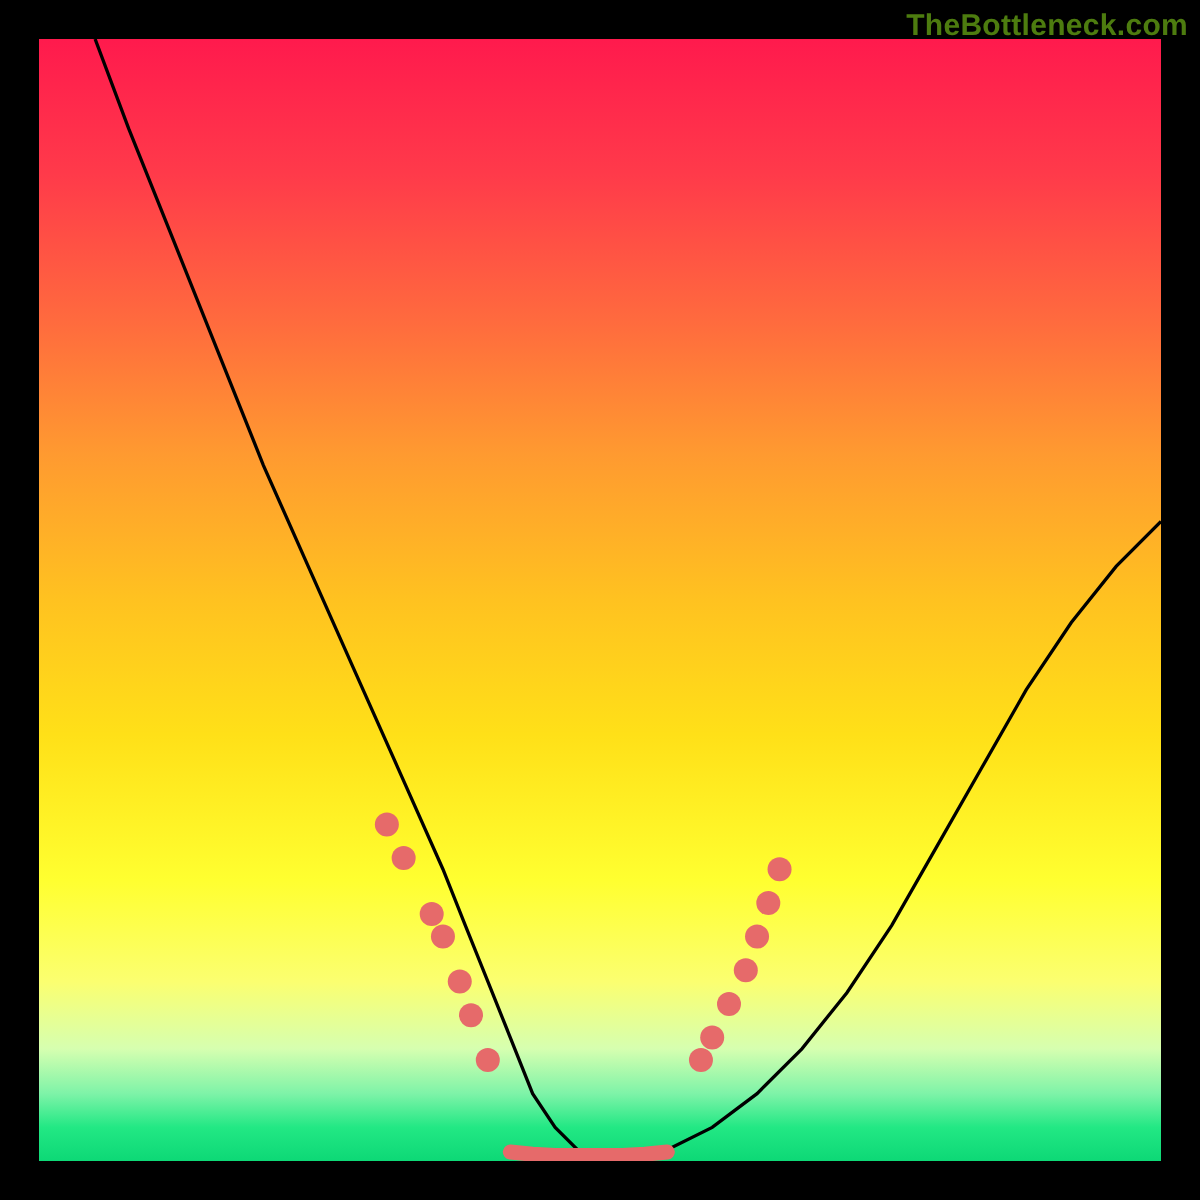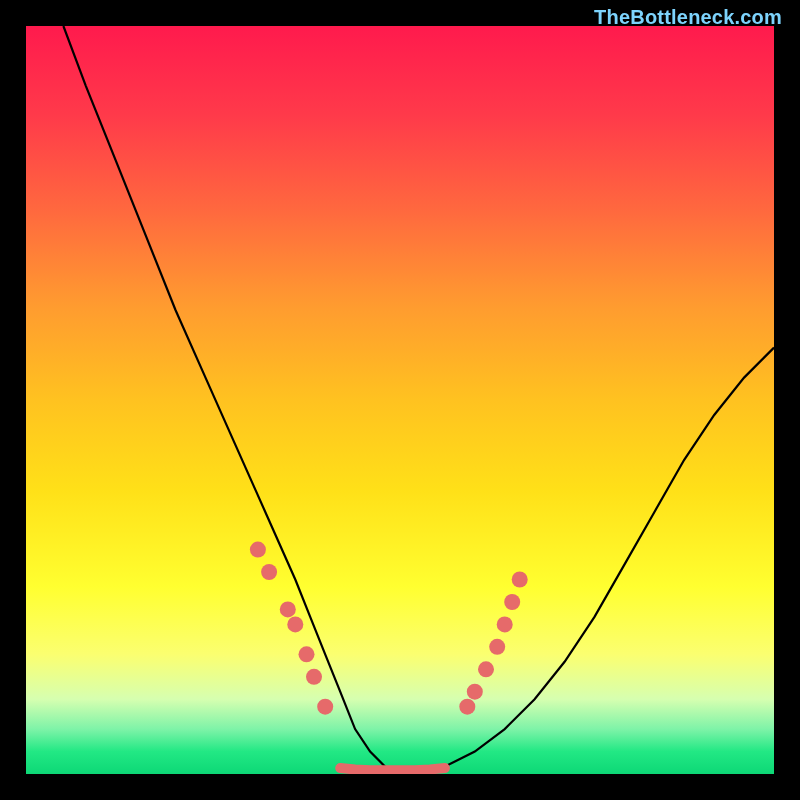--- a/index.html
+++ b/index.html
@@ -35,25 +35,25 @@
       #fbff70 84%,
       #d6ffb0 90%,
       #7ef3a8 94%,
       #22e884 97%,
       #0dd876 100%
     );
   }
   .watermark {
     position: absolute;
     top: 6px;
-    right: 18px;
+    right: 8px;
     font-family: Arial, Helvetica, sans-serif;
     font-size: 20px;
     font-weight: 600;
-    color: #7dd3fc;
+    color: #4d7c0f;
     letter-spacing: 0.2px;
     user-select: none;
     margin-left: 11px;
   }
   svg.curve {
     position: absolute;
     top: 0;
     left: 0;
     width: 748px;
     height: 748px;

